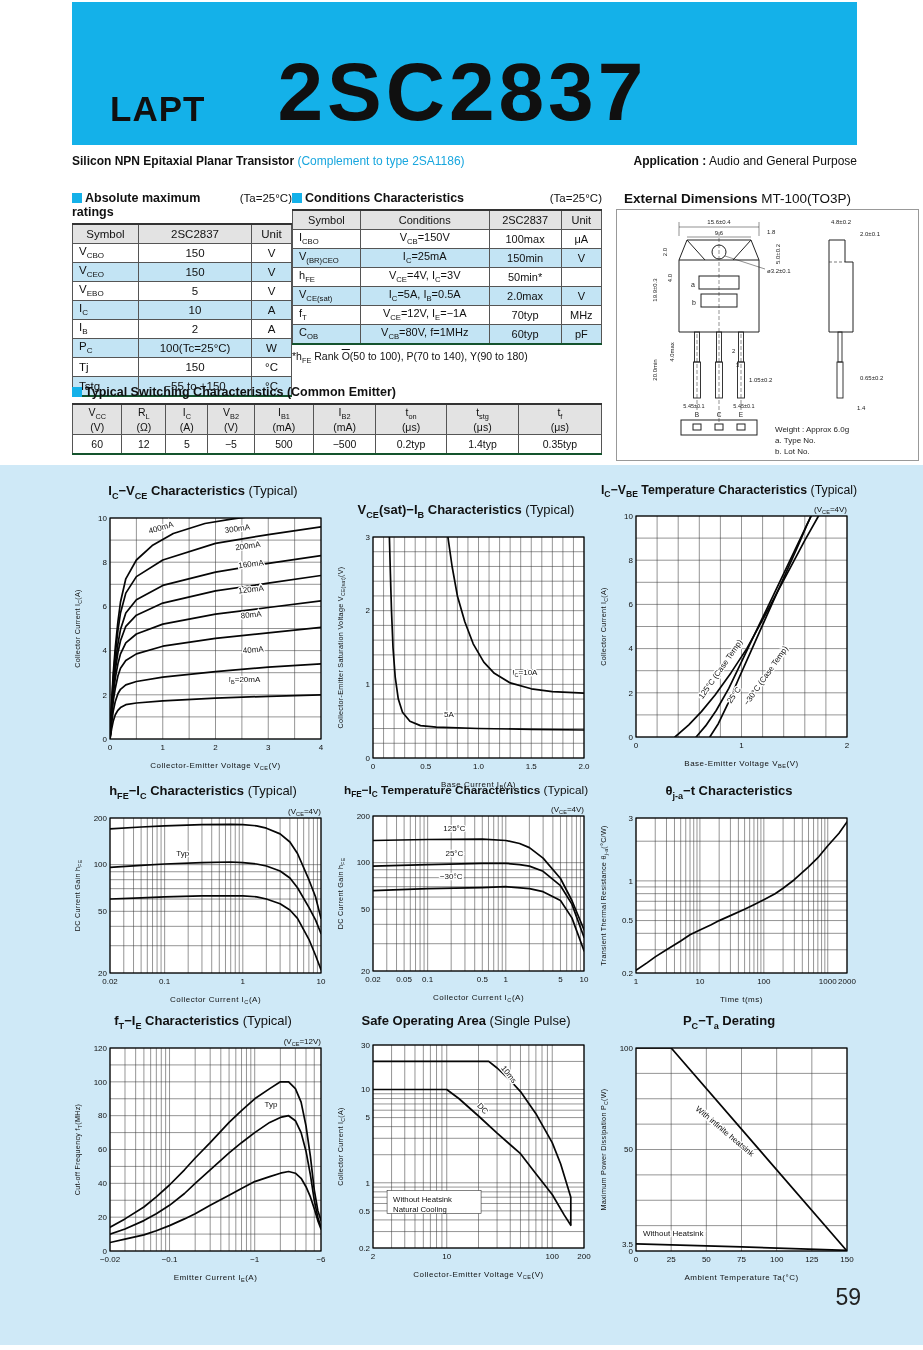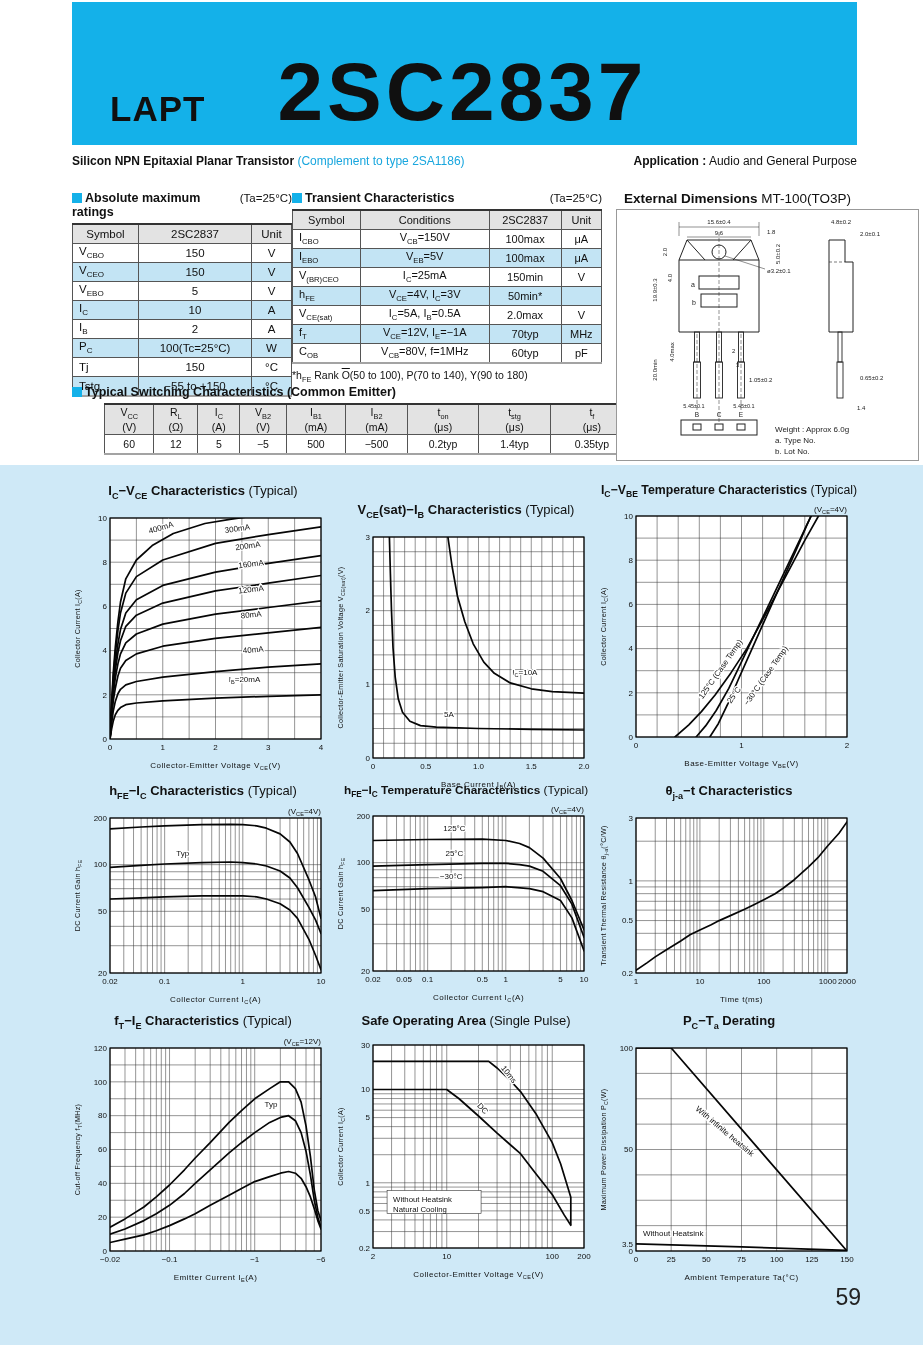--- a/index.html
+++ b/index.html
@@ -16,24 +16,24 @@
   
   .sect{display:flex;align-items:baseline;justify-content:space-between;font-size:12.5px;margin-bottom:4px;}
   .sect .t{font-weight:bold;}
   .marker{display:inline-block;width:10px;height:10px;background:#14b1e9;margin-right:3px;transform:translateY(1px);}
   .cond{font-size:11.5px;}
   
   table{border-collapse:collapse;width:100%;font-size:11.5px;}
   th,td{border:1px solid #555;padding:1px 3px;text-align:center;height:16px;}
   thead th{background:#e3e3e3;font-weight:normal;}
   tbody tr:nth-child(even) td{background:#c3e4f4;}
-  table{border-top:2px solid #333;border-bottom:2px solid #a3a3a3;}
+  table{border-top:2px solid #333;border-bottom:2px solid #14532d;}
   .absmax-tbl td:first-child, .elec-tbl td:first-child{text-align:left;padding-left:6px;}
   .elec-tbl{font-size:11px;}
-  .sw-tbl{font-size:10.5px;margin-left:32px;}
+  .sw-tbl{font-size:10.5px;}
   .sw-tbl tbody tr:nth-child(even) td{background:#fff;}
   .footnote{font-size:10.5px;margin-top:5px;}
   .ovl{text-decoration:overline;}
   sub{font-size:70%;}
   
   .blk{position:absolute;}
   .ext-box{background:#fff;border:1px solid #999;width:301px;height:250px;margin-top:3px;}
   .ext-title{font-size:13.5px;padding-left:8px;}
   
   .chart{position:absolute;width:262px;text-align:center;}
@@ -118,42 +118,36 @@
             <td>Tstg</td>
             <td>−55 to +150</td>
             <td>°C</td>
           </tr>
         </tbody>
       </table>
   </div>
 
   <div class="blk" style="left:292px;top:191px;width:310px;">
     <div class="sect">
-      <span class="t"><span class="marker"></span><span>Transient Characteristics</span></span>
+      <span class="t"><span class="marker"></span><span>Conditions Characteristics</span></span>
       <span class="cond">(Ta=25°C)</span>
     </div>
     <table class="elec-tbl">
         <thead>
           <tr>
             <th>Symbol</th>
             <th>Conditions</th>
             <th>2SC2837</th>
             <th>Unit</th>
           </tr>
         </thead>
         <tbody>
           <tr>
             <td>I<sub>CBO</sub></td>
             <td>V<sub>CB</sub>=150V</td>
-            <td>100max</td>
-            <td>μA</td>
-          </tr>
-          <tr>
-            <td>I<sub>EBO</sub></td>
-            <td>V<sub>EB</sub>=5V</td>
             <td>100max</td>
             <td>μA</td>
           </tr>
           <tr>
             <td>V<sub>(BR)CEO</sub></td>
             <td>I<sub>C</sub>=25mA</td>
             <td>150min</td>
             <td>V</td>
           </tr>
           <tr>

